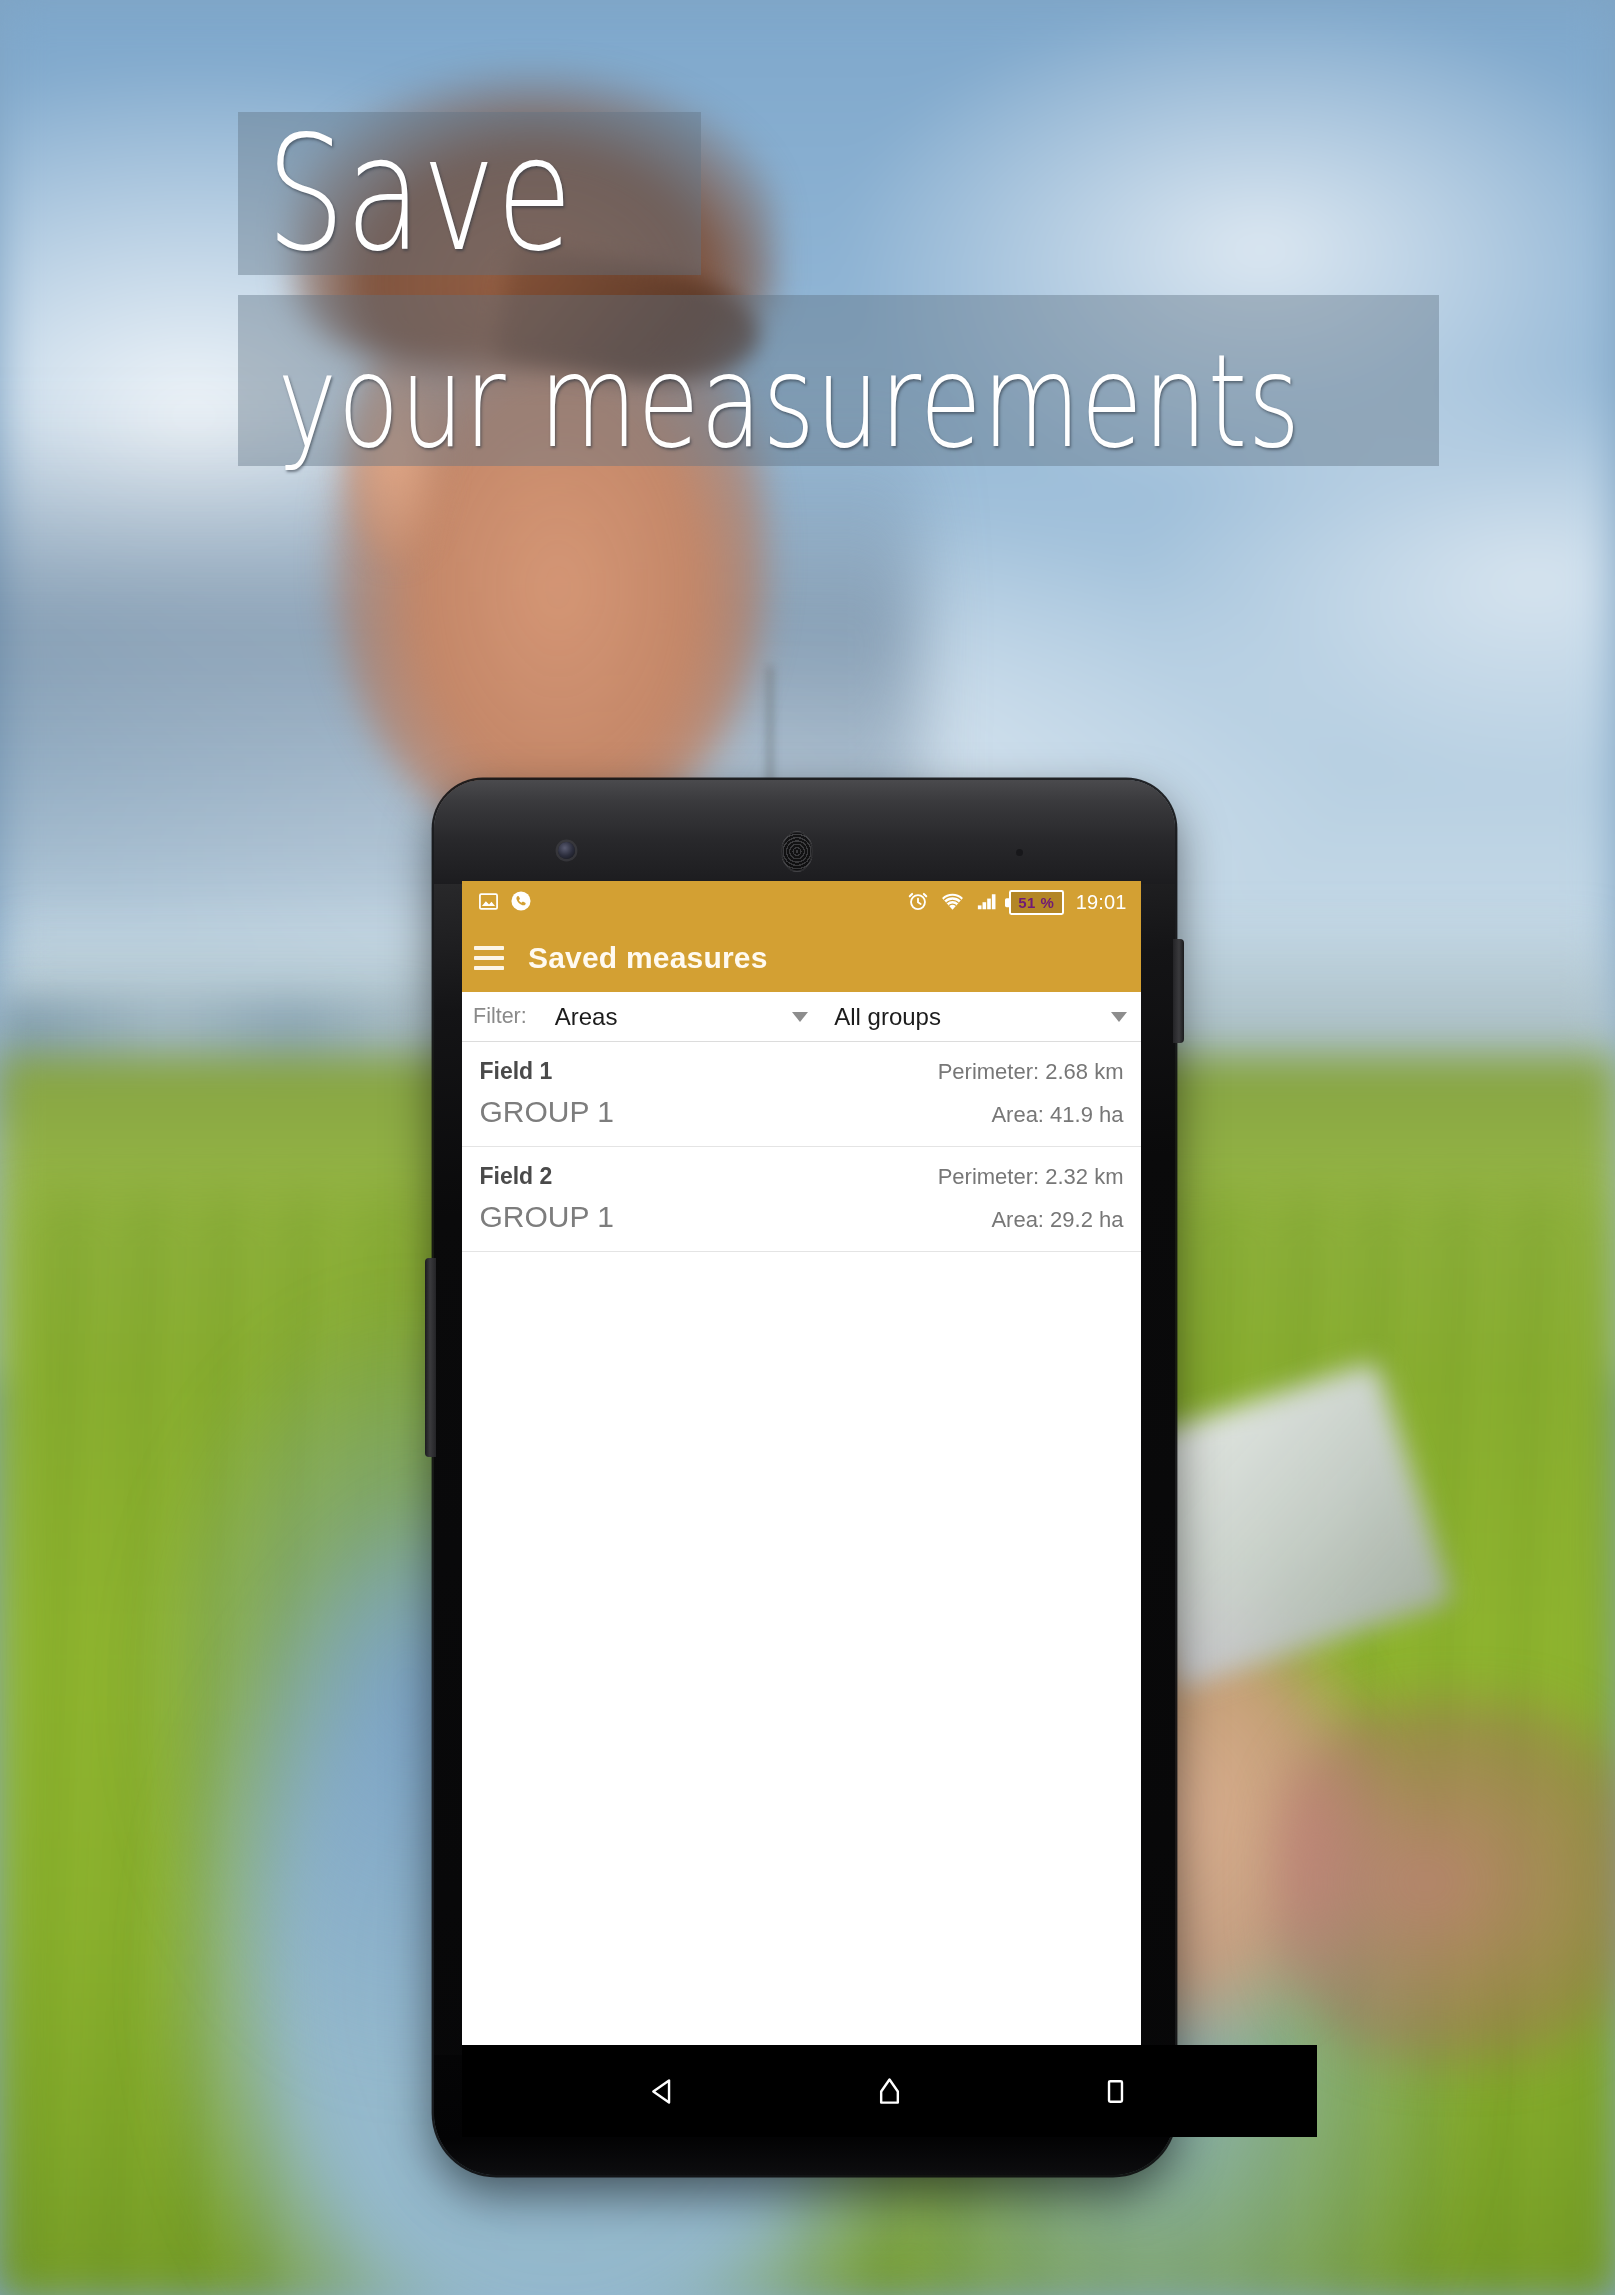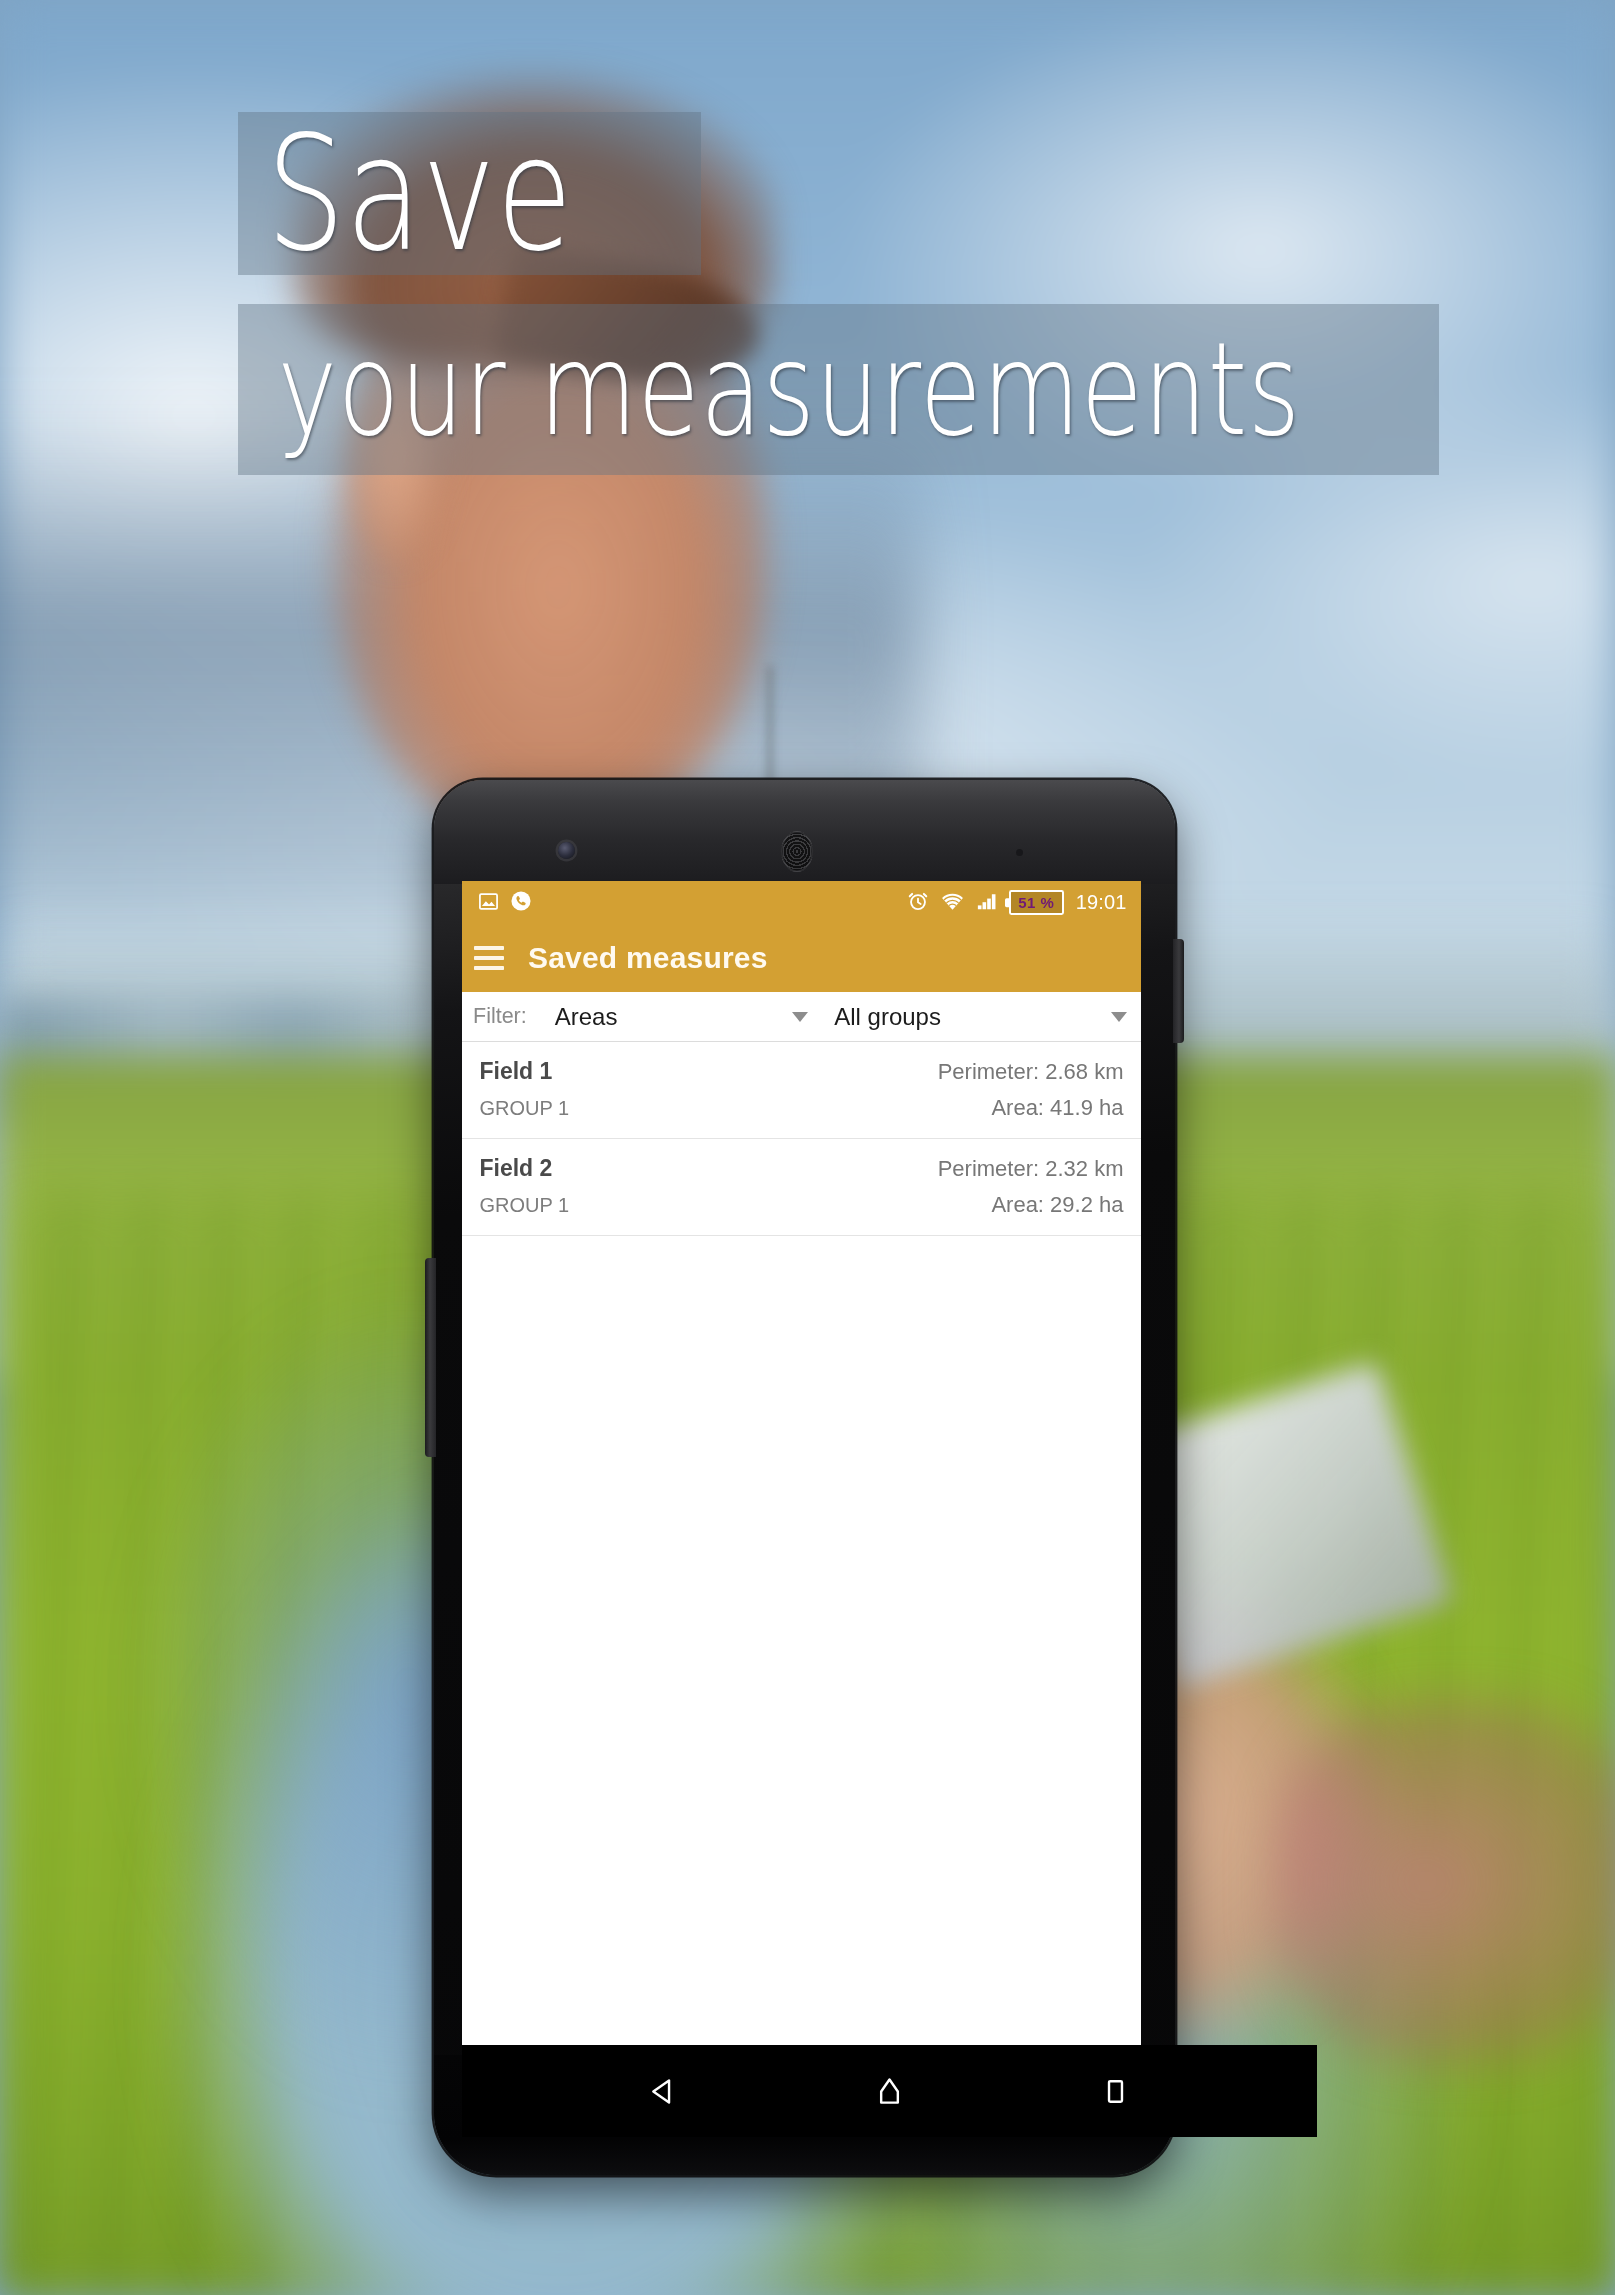--- a/index.html
+++ b/index.html
@@ -174,23 +174,24 @@
     padding-left: 17px;
   }
   .hl-box-1 {
     left: 238px;
     top: 112px;
     width: 446px;
     height: 163px;
   }
   .hl-box-2 {
     left: 238px;
-    top: 304px;
+    top: 295px;
     width: 1184px;
     height: 171px;
+    align-items: flex-end;
   }
   .hl-text {
     color: #ffffff;
     font-weight: 300;
     letter-spacing: 0.8px;
     white-space: nowrap;
     text-shadow: 1.6px 2.4px 3.2px rgba(40,50,60,0.55);
     font-family: "DejaVu Sans", sans-serif;
     font-stretch: condensed;
     transform: scaleX(0.78);
@@ -429,21 +430,21 @@
     font-weight: 700;
     color: #4a4a4a;
     font-family: "Liberation Sans", sans-serif;
   }
   .m-perimeter {
     font-size: 22px;
     color: #777777;
     font-family: "Liberation Sans", sans-serif;
   }
   .m-group {
-    font-size: 20px;
+    font-size: 30px;
     color: #7d7d7d;
     font-family: "Liberation Sans", sans-serif;
   }
   .m-area {
     font-size: 22px;
     color: #777777;
     font-family: "Liberation Sans", sans-serif;
   }
 
   

